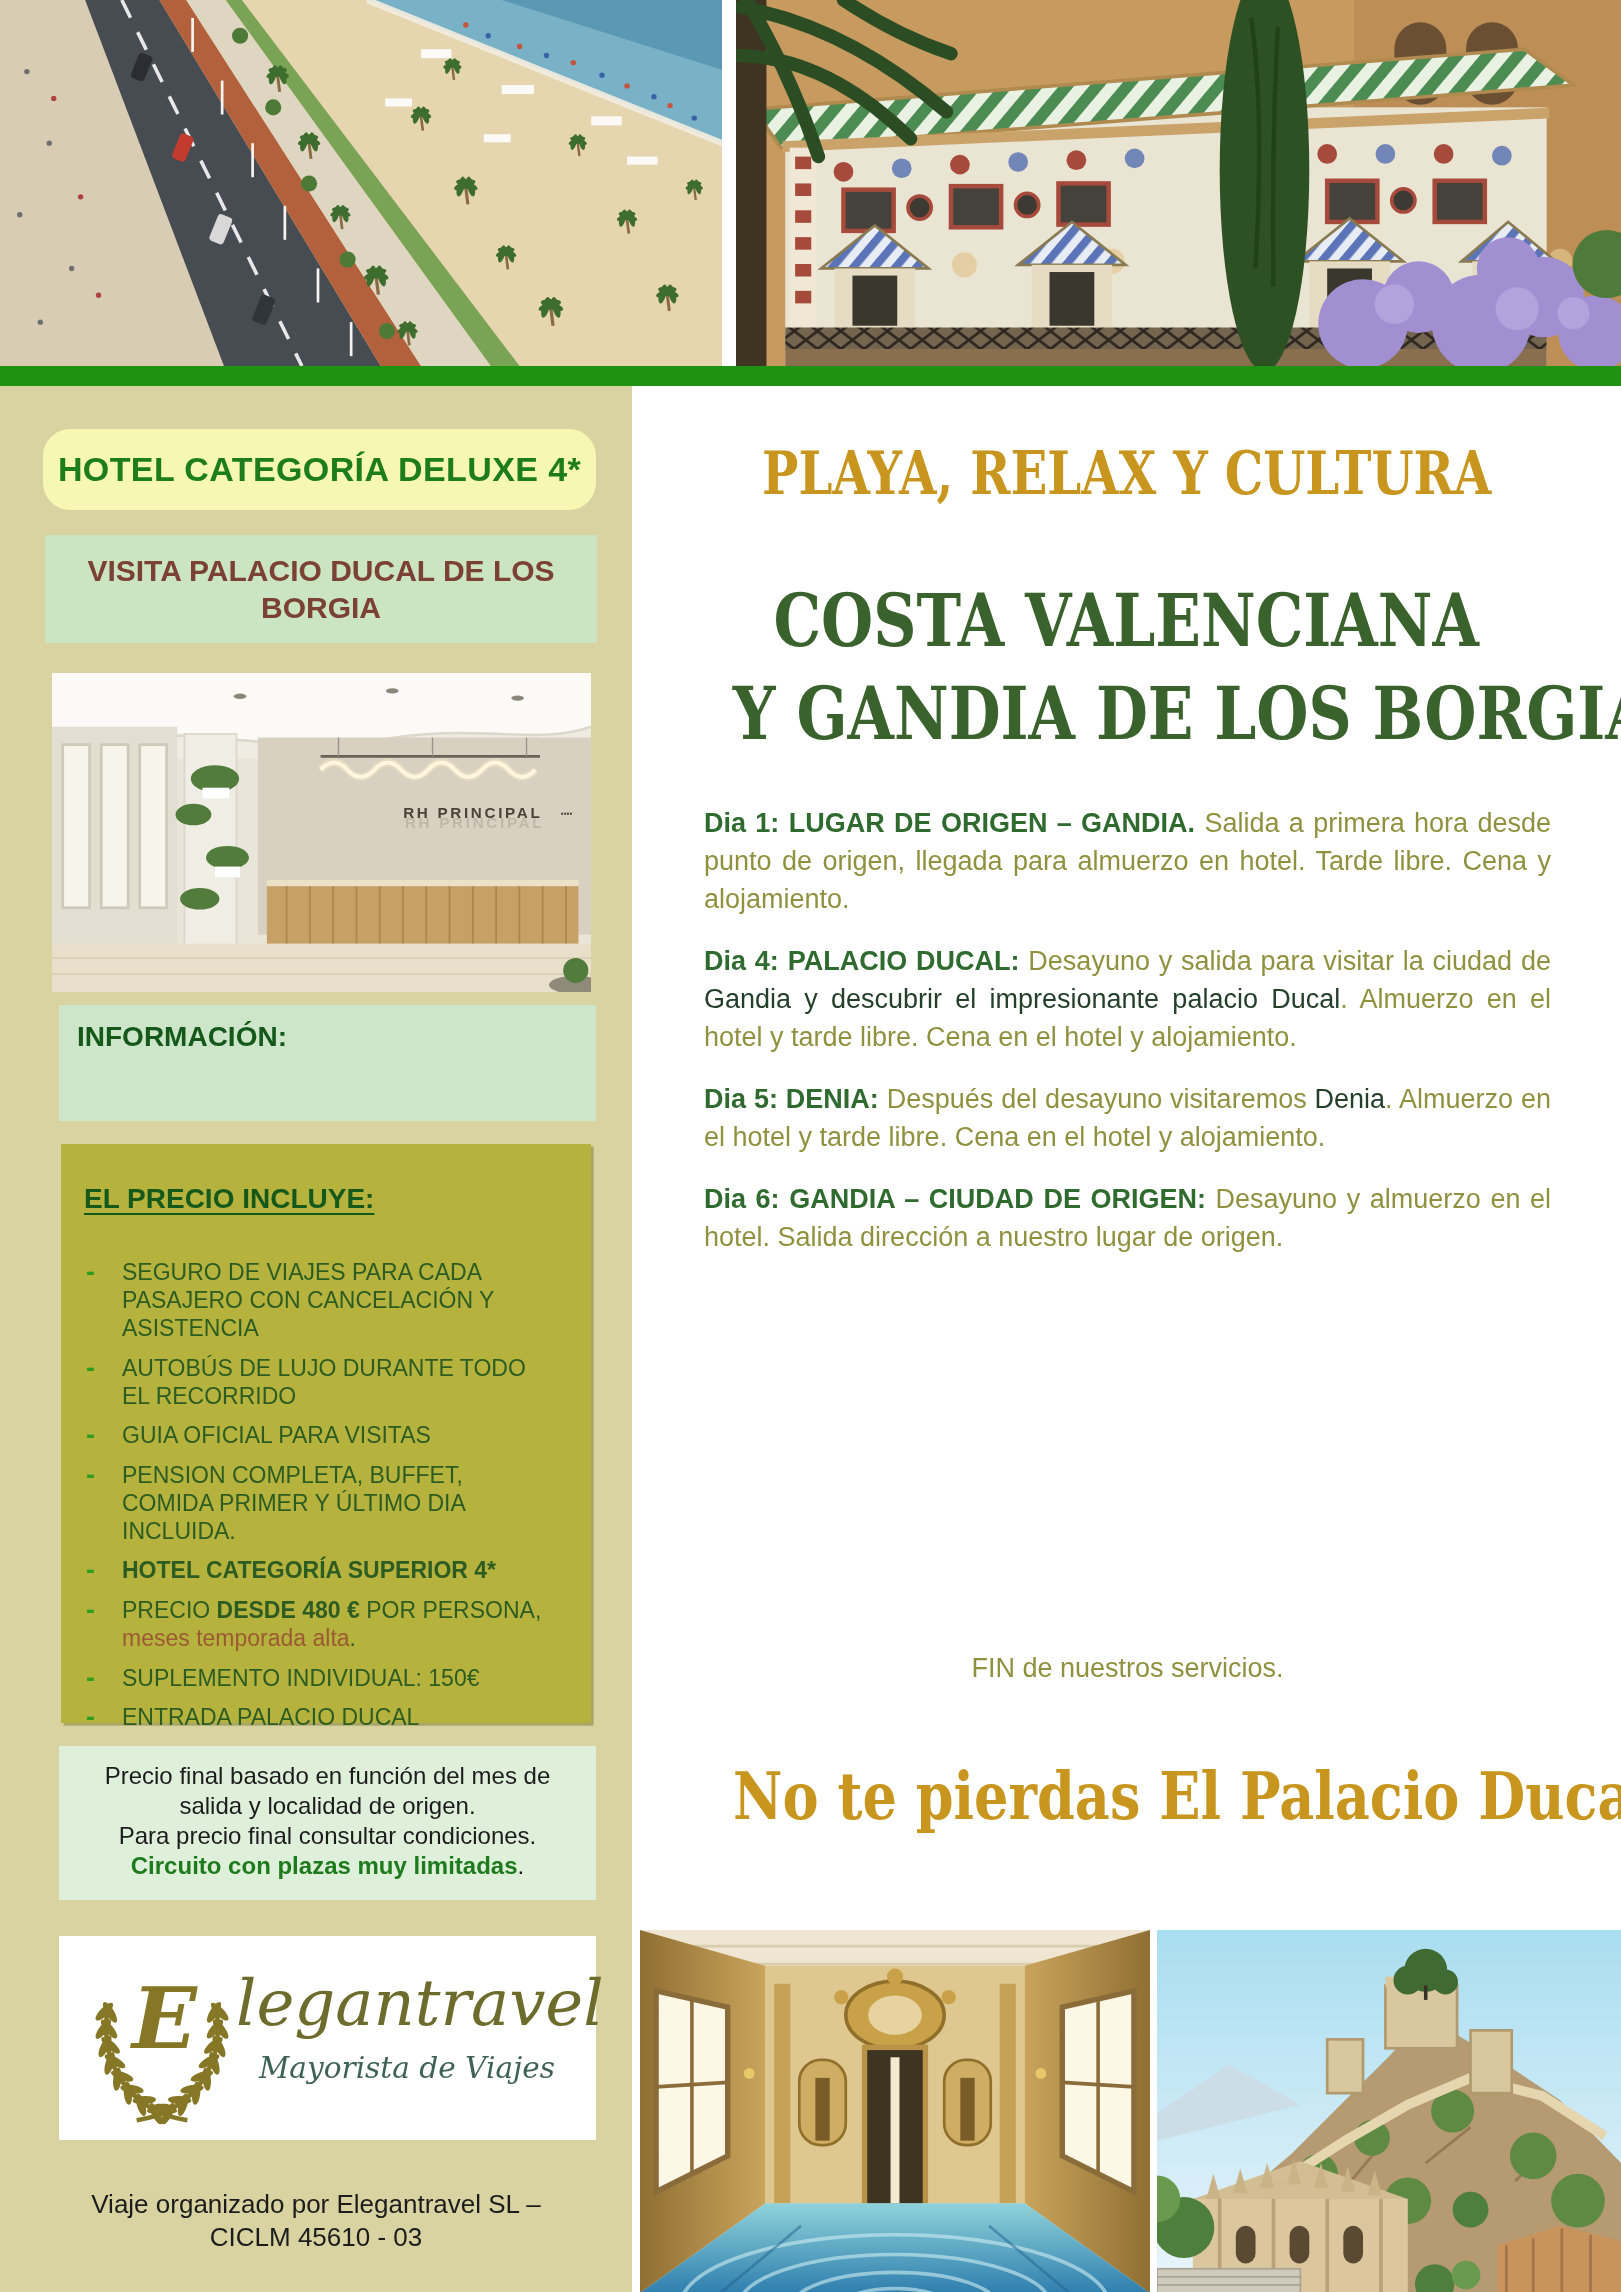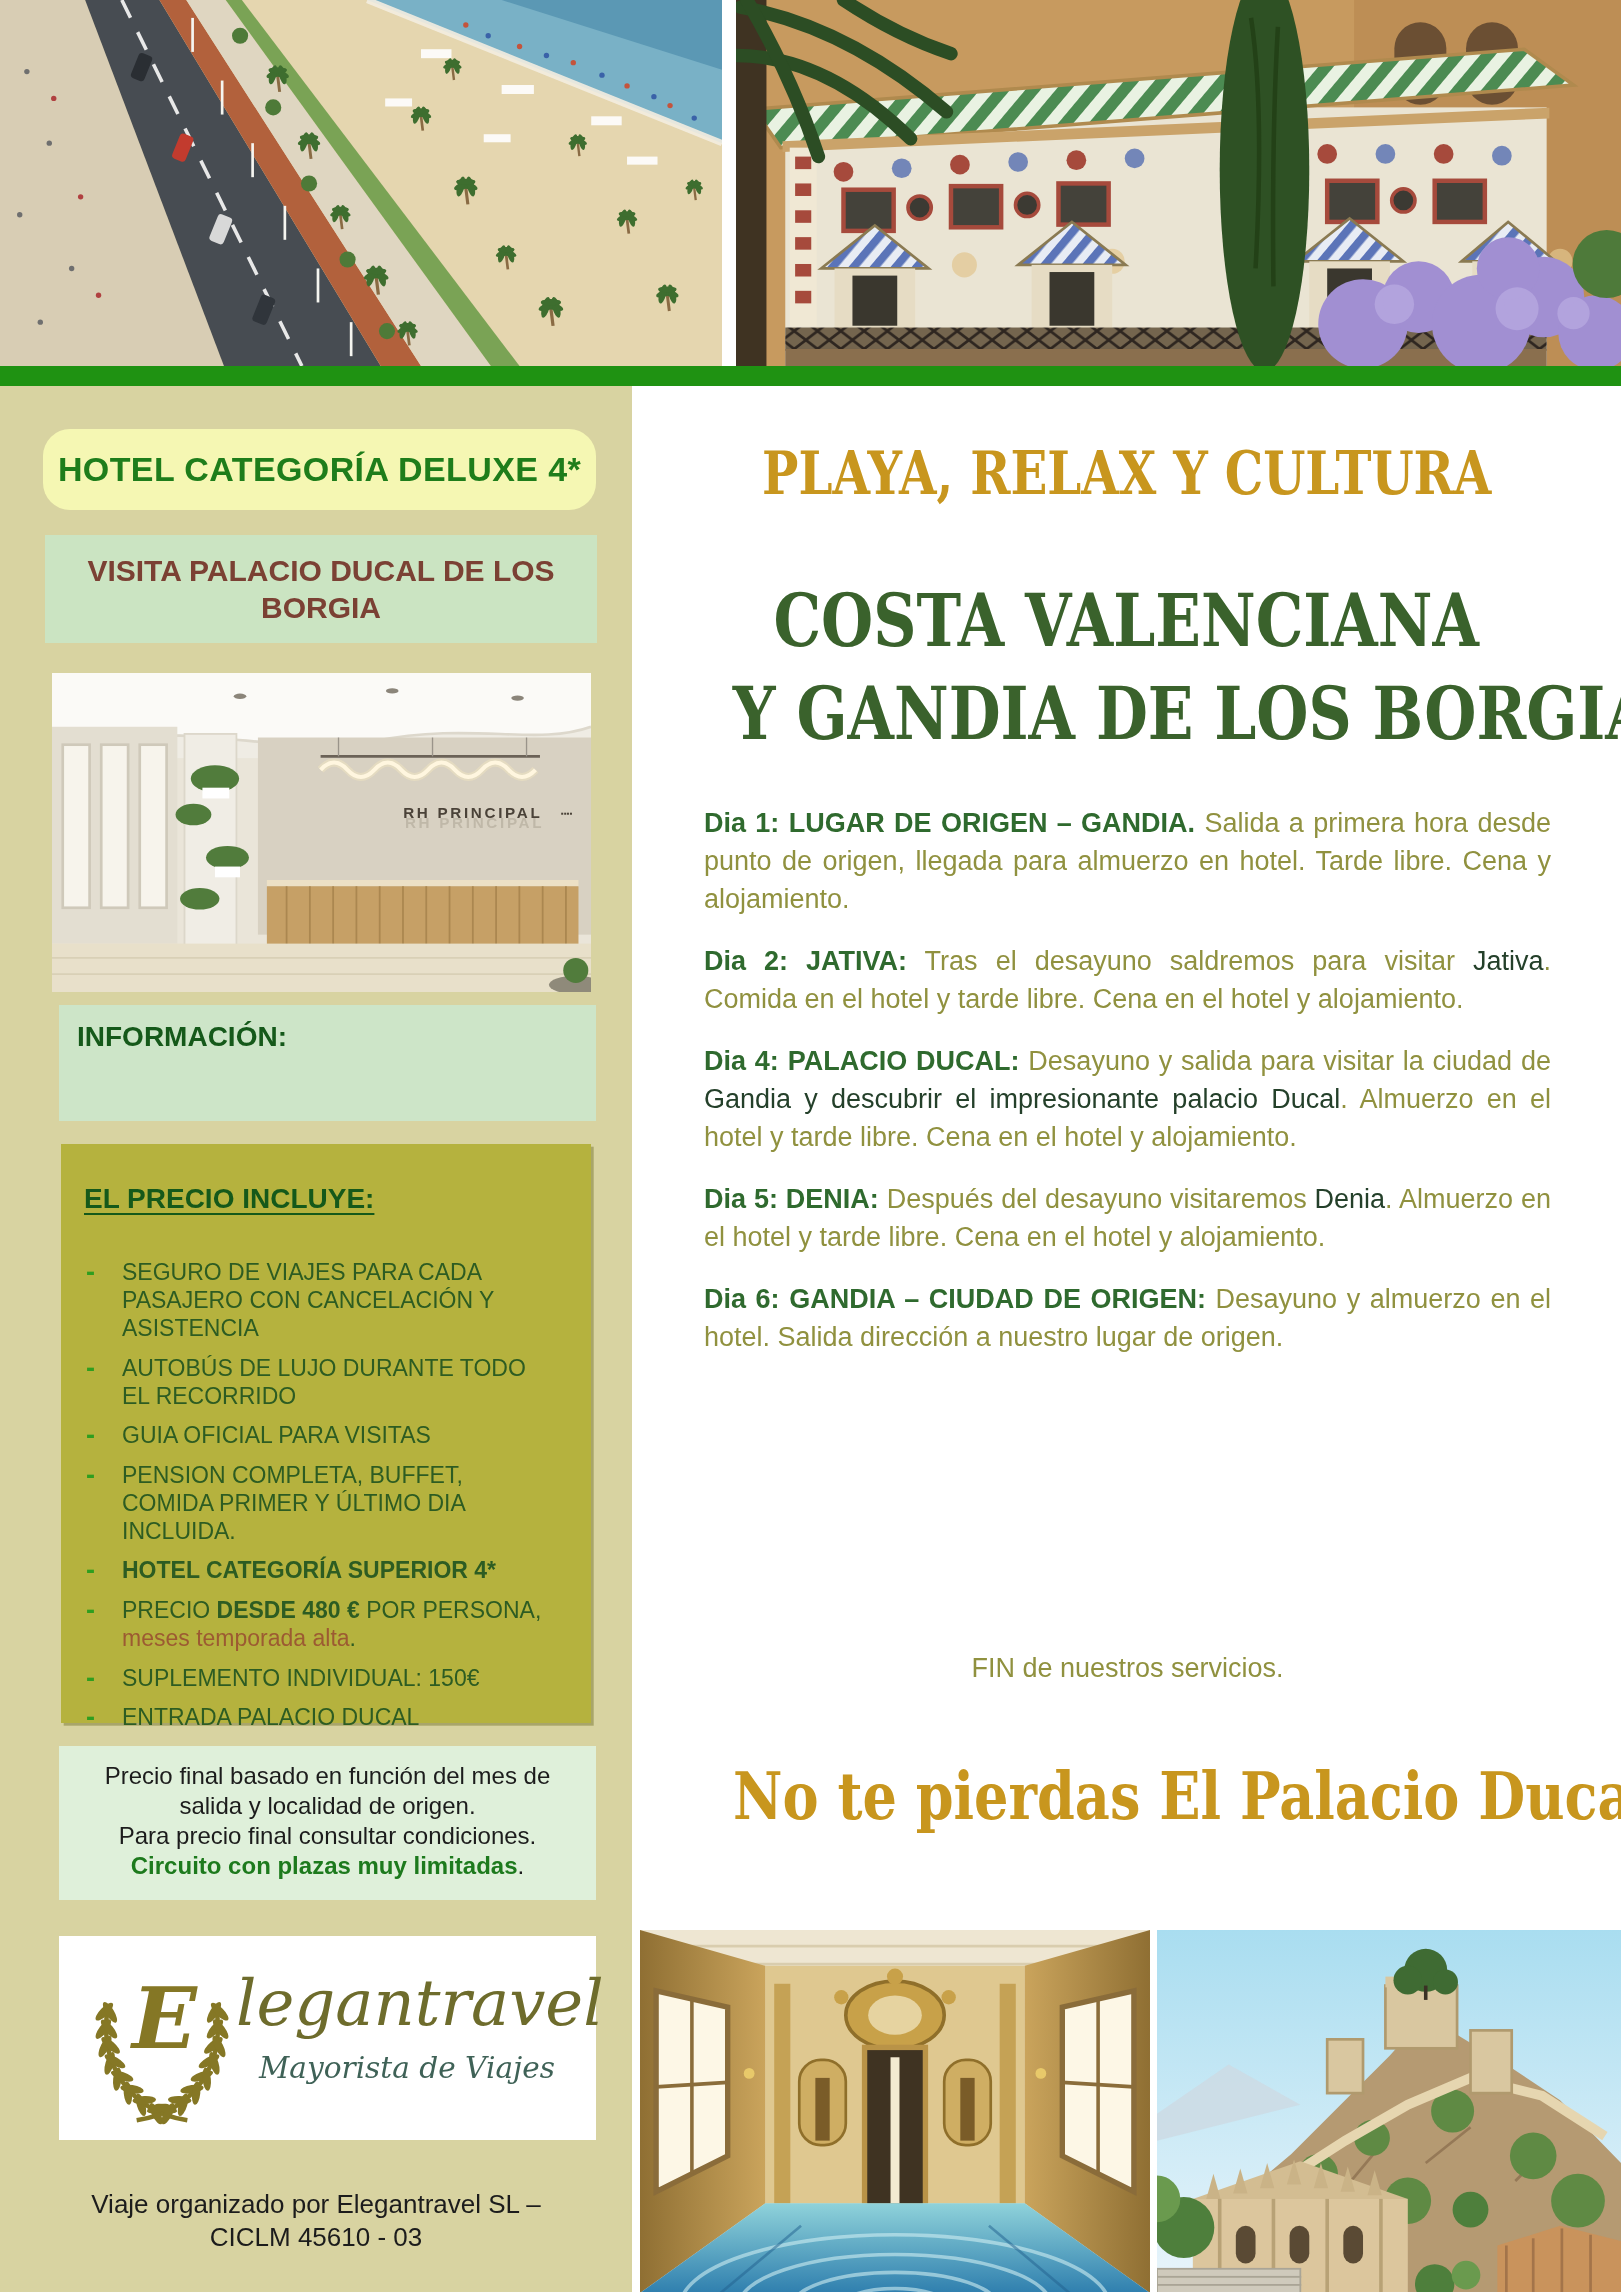--- a/index.html
+++ b/index.html
@@ -450,21 +450,20 @@
   </div>
   <div class="main-title title-1">
     <span class="cond">COSTA VALENCIANA</span>
   </div>
   <div class="main-title title-2">
     <span class="cond">Y GANDIA DE LOS BORGIA</span>
   </div>
 
   <div class="days" id="days">
       <p class="day"><span class="day-head">Dia 1: LUGAR DE ORIGEN – GANDIA.</span><span class="s-olive"> Salida a primera hora desde punto de origen, llegada para almuerzo en hotel. Tarde libre. Cena y alojamiento.</span></p>
-      <p class="day"><span class="day-head">Dia 2: JATIVA:</span><span class="s-olive"> Tras el desayuno saldremos para visitar </span><span class="s-dark">Jativa</span><span class="s-olive">. Comida en el hotel y tarde libre. Cena en el hotel y alojamiento.</span></p>
       <p class="day"><span class="day-head">Dia 4: PALACIO DUCAL:</span><span class="s-olive"> Desayuno y salida para visitar la ciudad de </span><span class="s-dark">Gandia y descubrir el impresionante palacio Ducal</span><span class="s-olive">. Almuerzo en el hotel y tarde libre. Cena en el hotel y alojamiento.</span></p>
       <p class="day"><span class="day-head">Dia 5: DENIA:</span><span class="s-olive"> Después del desayuno visitaremos </span><span class="s-dark">Denia</span><span class="s-olive">. Almuerzo en el hotel y tarde libre. Cena en el hotel y alojamiento.</span></p>
       <p class="day"><span class="day-head">Dia 6: GANDIA – CIUDAD DE ORIGEN:</span><span class="s-olive"> Desayuno y almuerzo en el hotel. Salida dirección a nuestro lugar de origen.</span></p>
     </div>
 
   <div class="fin">FIN de nuestros servicios.</div>
 
   <div class="cta">
     <span class="cond">No te pierdas El Palacio Ducal</span>
   </div>

